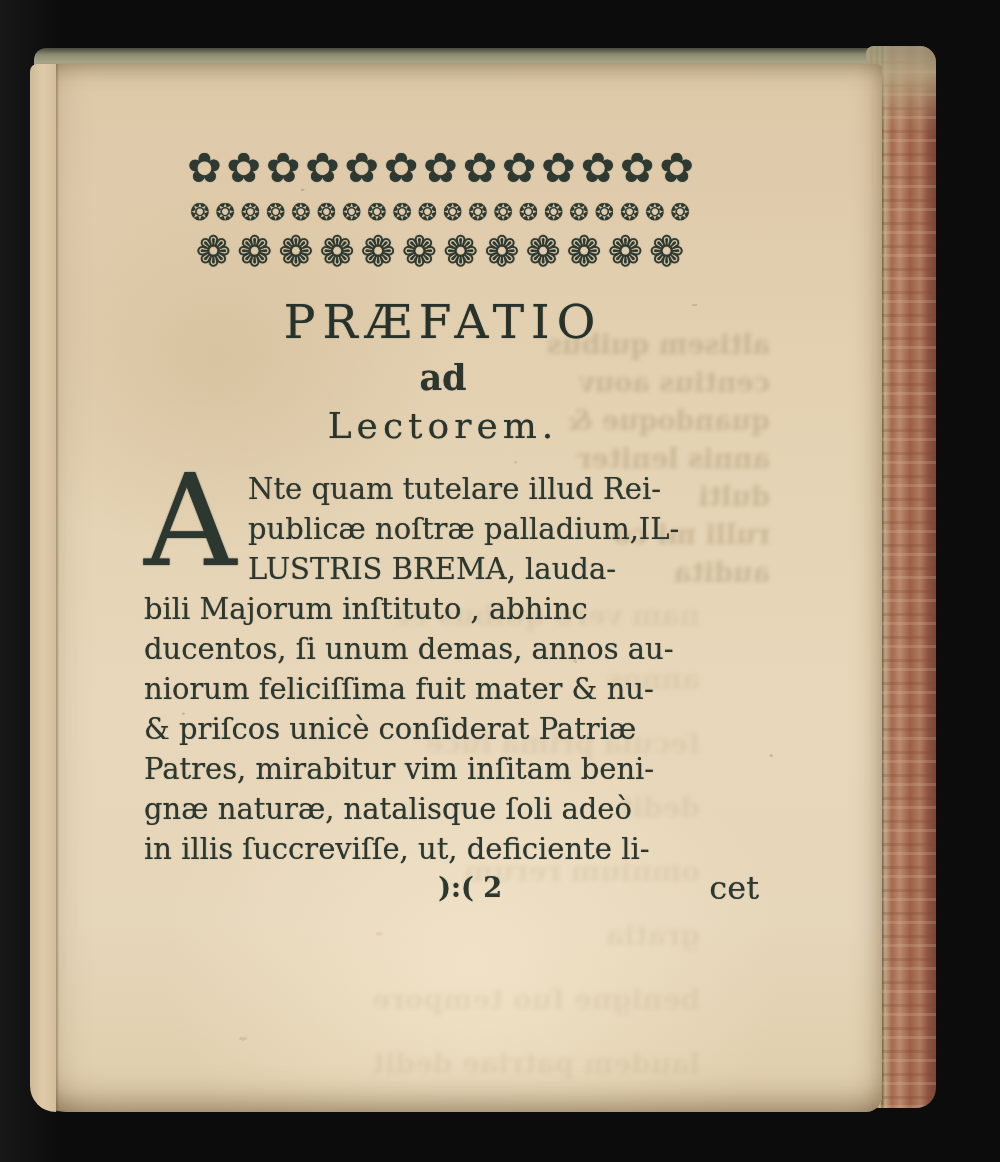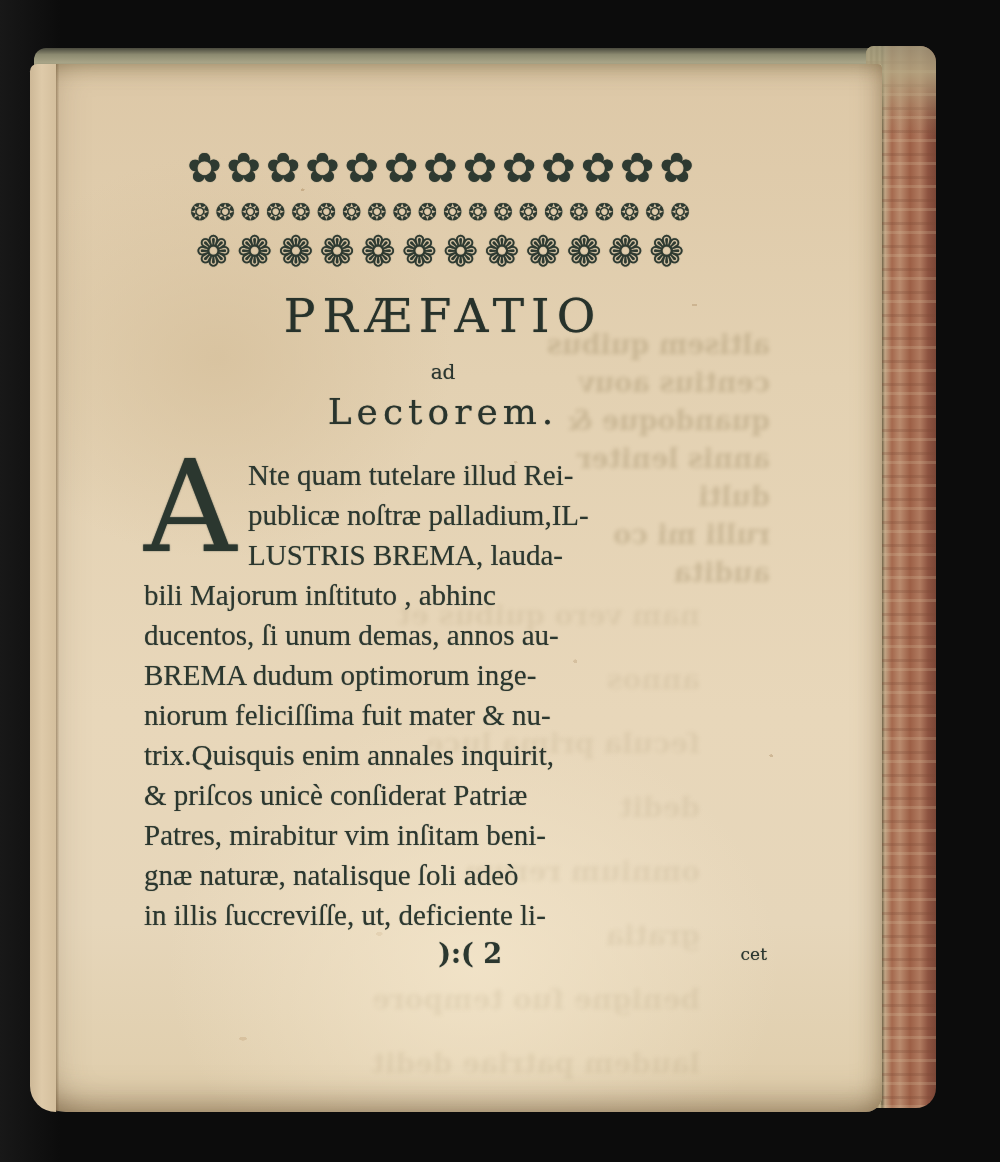--- a/index.html
+++ b/index.html
@@ -66,42 +66,42 @@
   .st1{left:510px;top:262px;width:230px;font-size:27px;line-height:38px;opacity:.30;text-align:left;}
   .st2{left:330px;top:520px;width:340px;font-size:28px;line-height:64px;opacity:.12;text-align:left;}
   
   .content{position:absolute;left:114px;top:0;width:626px;z-index:2;}
   .head{text-align:center;transform:translateX(-14px);}
   .ornaments{margin-top:76px;color:#2e3a31;font-family:"DejaVu Sans","Liberation Sans",sans-serif;text-shadow:0 0 1px rgba(46,58,49,0.8);}
   .orn-row1{font-size:41px;line-height:56px;letter-spacing:5px;}
   .orn-row2{font-size:23px;line-height:32px;letter-spacing:6px;}
   .orn-row3{font-size:42px;line-height:48px;letter-spacing:6px;}
   .title{
-    margin-top:16px;font-size:47px;line-height:48px;letter-spacing:7px;
+    margin-top:22px;font-size:47px;line-height:48px;letter-spacing:7px;
     color:#27322b;text-shadow:0 0 1px rgba(39,50,43,0.75);
   }
-  .subtitle{margin-top:17px;font-size:20px;line-height:30px;color:#2b362f;font-weight:normal;text-shadow:0 0 1px rgba(43,54,47,0.5);}
-  .subtitle2{margin-top:5px;font-size:36px;line-height:40px;letter-spacing:5px;color:#29342d;text-shadow:0 0 1px rgba(41,52,45,0.6);}
+  .subtitle{margin-top:17px;font-size:35px;line-height:30px;color:#2b362f;font-weight:bold;text-shadow:0 0 1px rgba(43,54,47,0.5);}
+  .subtitle2{margin-top:13px;font-size:36px;line-height:40px;letter-spacing:5px;color:#29342d;text-shadow:0 0 1px rgba(41,52,45,0.6);}
   .bodytext{
     margin-top:23px;color:#2b372f;font-size:29px;
     text-shadow:0 0 1px rgba(43,55,47,0.55);
   }
   .dropcap{
     float:left;width:104px;height:120px;
     font-size:128px;line-height:103px;color:#2b372f;
     text-shadow:0 0 1.5px rgba(43,55,47,0.8);
   }
   .line{
     height:40px;line-height:40px;white-space:nowrap;
-    text-align:justify;text-align-last:justify;overflow:visible;font-family:Liberation Serif, serif;
+    text-align:justify;text-align-last:justify;overflow:visible;
   }
   .line::after{content:"";display:inline-block;width:100%;}
   .footer{position:relative;height:36px;margin-top:2px;color:#2b372f;}
   .sig{position:absolute;left:47%;font-size:27px;line-height:34px;font-weight:bold;text-shadow:0 0 1px rgba(43,55,47,0.5);}
-  .catchword{position:absolute;right:3px;font-size:17px;line-height:34px;text-shadow:0 0 1px rgba(43,55,47,0.5);text-align:right;}
+  .catchword{position:absolute;right:11px;font-size:32px;line-height:34px;text-shadow:0 0 1px rgba(43,55,47,0.5);text-align:right;}
 </style>
 </head>
 <body>
 
 <div class="scene">
 
   <div class="top-edge"></div>
 
   <div class="fore-edge">
     <div class="edge-top-cap"></div>
@@ -134,23 +134,21 @@
         <div class="subtitle2">Lectorem.</div>
       </div>
 
       <div class="bodytext">
         <div class="dropcap">A</div>
         <div class="line">Nte quam tutelare illud Rei-</div>
         <div class="line">publicæ noſtræ palladium,IL-</div>
         <div class="line">LUSTRIS BREMA, lauda-</div>
         <div class="line">bili Majorum inſtituto , abhinc</div>
         <div class="line">ducentos, ſi unum demas, annos au-</div>
-        <div class="line">BREMA dudum optimorum inge-</div>
         <div class="line">niorum feliciſſima fuit mater &amp; nu-</div>
-        <div class="line">trix.Quisquis enim annales inquirit,</div>
         <div class="line">&amp; priſcos unicè conſiderat Patriæ</div>
         <div class="line">Patres, mirabitur vim inſitam beni-</div>
         <div class="line">gnæ naturæ, natalisque ſoli adeò</div>
         <div class="line">in illis ſuccreviſſe, ut, deficiente li-</div>
       </div>
 
       <div class="footer">
         <span class="sig">):( 2</span>
         <span class="catchword">cet</span>
       </div>

